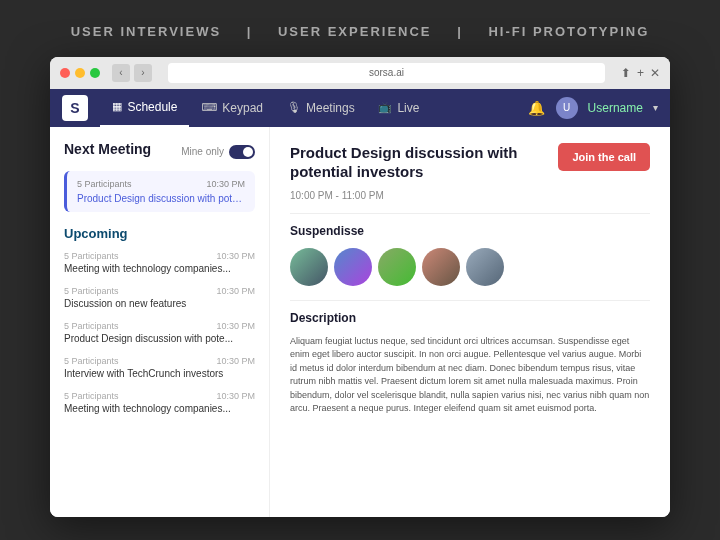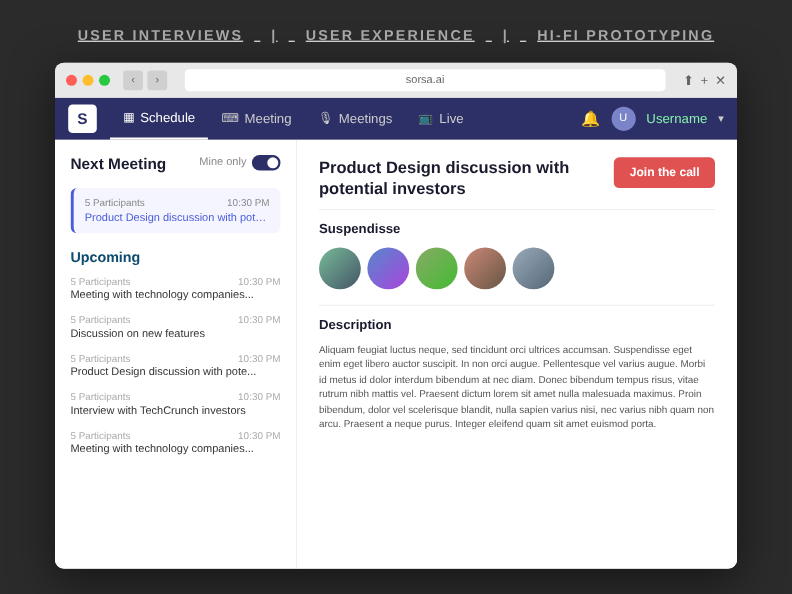--- a/index.html
+++ b/index.html
@@ -16,21 +16,20 @@
     }
 
     
     .top-heading {
       color: #ffffff;
       font-size: 13px;
       font-weight: 700;
       letter-spacing: 2px;
       text-transform: uppercase;
       margin-bottom: 18px;
-      text-decoration: underline;
     }
     .top-heading span {
       color: #aaaaaa;
       margin: 0 10px;
     }
 
     
     .browser {
       width: 620px;
       background: #fff;
@@ -186,21 +185,21 @@
       flex-shrink: 0;
     }
     .sidebar-section-title {
       font-size: 14px;
       font-weight: 700;
       color: #1a1a2e;
       margin-bottom: 6px;
     }
     .mine-only-row {
       display: flex;
-      align-items: flex-start;
+      align-items: center;
       justify-content: space-between;
       margin-bottom: 8px;
     }
     .mine-only-label {
       font-size: 10px;
       color: #888;
     }
     .toggle {
       width: 26px;
       height: 14px;
@@ -369,21 +368,21 @@
     <div class="app-logo">
       <span>S</span>
     </div>
     <div class="nav-items">
       <div class="nav-item active">
         <span class="nav-item-icon">▦</span>
         <span>Schedule</span>
       </div>
       <div class="nav-item">
         <span class="nav-item-icon">⌨</span>
-        <span>Meeting</span>
+        <span>Keypad</span>
       </div>
       <div class="nav-item">
         <span class="nav-item-icon">🎙</span>
         <span>Meetings</span>
       </div>
       <div class="nav-item">
         <span class="nav-item-icon">📺</span>
         <span>Live</span>
       </div>
     </div>
@@ -452,20 +451,21 @@
         </div>
         <div class="upcoming-name">Meeting with technology companies...</div>
       </div>
     </div>
 
     <div class="main-content">
       <div class="main-header">
         <div class="meeting-title">Product Design discussion with potential investors</div>
         <button class="join-btn">Join the call</button>
       </div>
+      <div class="time-label">10:00 PM - 11:00 PM</div>
       <div class="divider"></div>
       <div class="section-label">Suspendisse</div>
       <div class="participants-row">
         <div class="participant-avatar av1"></div>
         <div class="participant-avatar av2"></div>
         <div class="participant-avatar av3"></div>
         <div class="participant-avatar av4"></div>
         <div class="participant-avatar av5"></div>
       </div>
       <div class="divider"></div>

